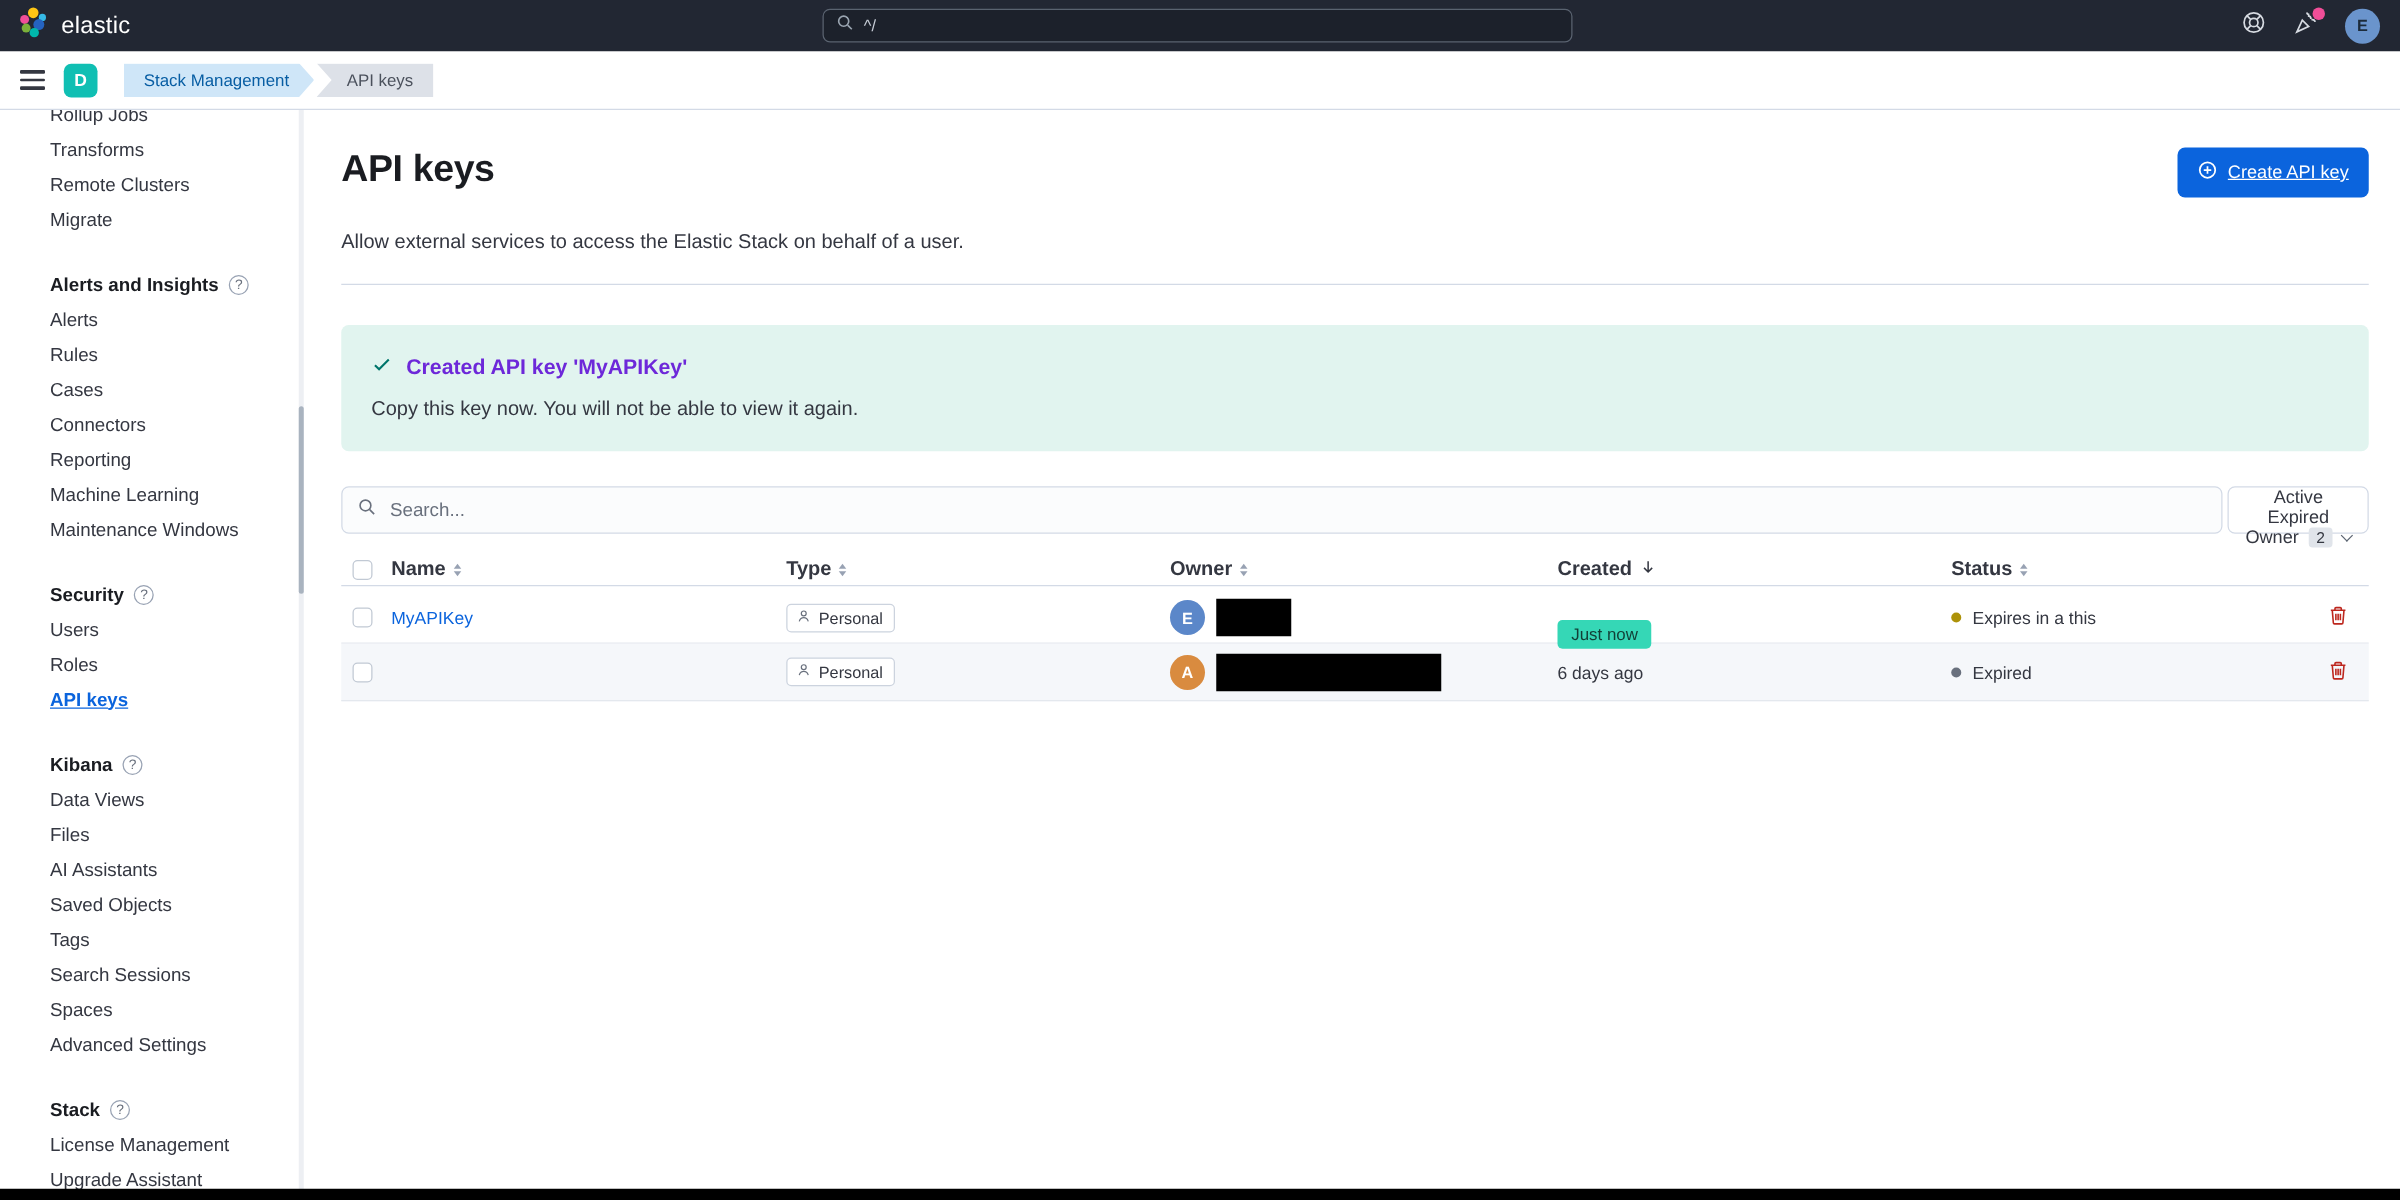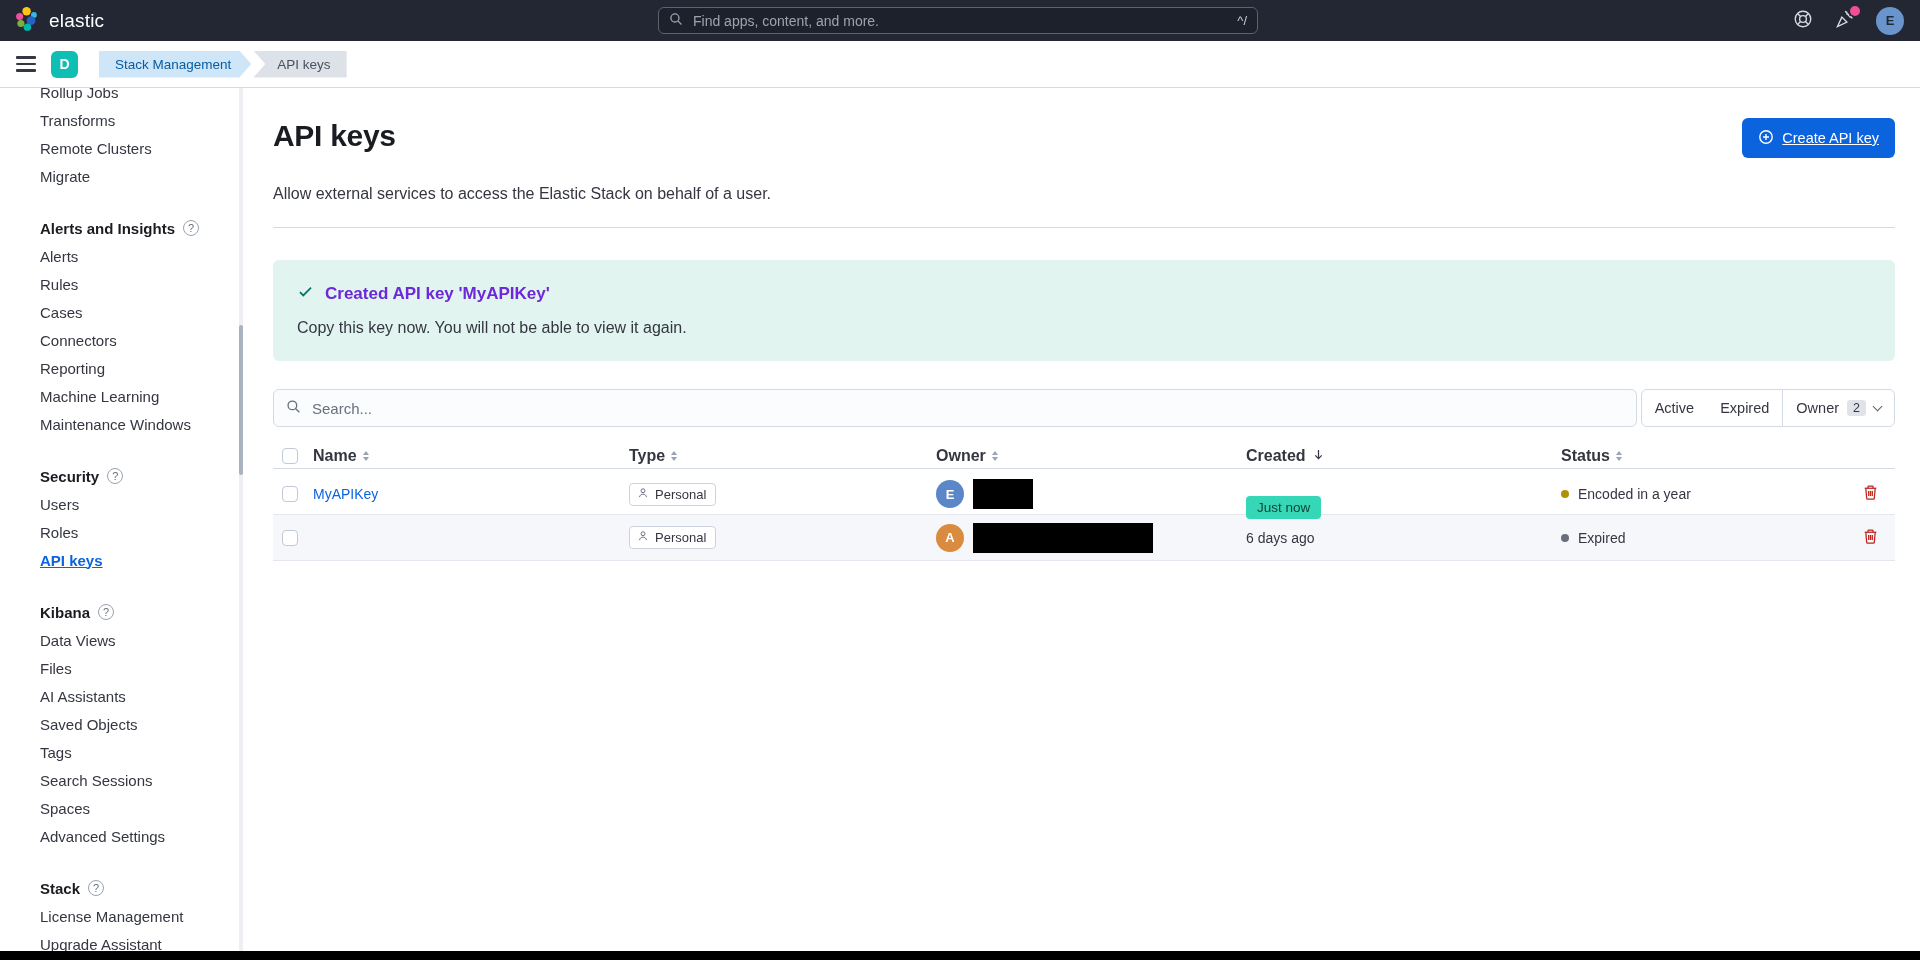--- a/index.html
+++ b/index.html
@@ -90,21 +90,21 @@
     border:3px solid #e8361f; pointer-events:none; }
 
   
   .filter-row { margin-top:28px; display:flex; gap:4px; align-items:center; }
   .search-box { flex:1; height:38px; border:1px solid #d3dae6; border-radius:6px; background:#fbfcfd;
     display:flex; align-items:center; gap:9px; padding:0 12px; }
   .search-box input { flex:1; border:none; outline:none; background:transparent; font-size:15px;
     color:#343741; font-family:"Liberation Sans",sans-serif; }
   .search-box input::placeholder { color:#69707d; }
   .filter-group { height:38px; border:1px solid #d3dae6; border-radius:6px; background:#fff;
-    display:flex; align-items:center; }
+    display:flex; align-items:center;flex-direction:column; }
   .filter-btn { padding:0 13px; height:100%; display:flex; align-items:center; gap:8px; border:none;
     background:transparent; font-size:14.5px; color:#343741; cursor:pointer; font-family:"Liberation Sans",sans-serif; }
   .vdiv { width:1px; height:100%; background:#d3dae6; }
   .count-badge { background:#e0e4ea; border-radius:3px; padding:1px 6px; font-size:12.5px; color:#343741; }
   .chev { width:7px; height:7px; border-right:1.6px solid #5a6370; border-bottom:1.6px solid #5a6370;
     transform:rotate(45deg); margin-top:-3px; flex-shrink:0; }
 
   
   .tbl { margin-top:16px; }
   .t-head, .t-row { display:grid; grid-template-columns:40px 316px 307px 310px 315px 274px 1fr; align-items:center; }
@@ -167,21 +167,20 @@
     <span class="brand-text">elastic</span>
   </div>
 
   <div class="topbar-search">
     <span>
       <svg width="14" height="14" viewBox="0 0 16 16" fill="none" stroke="#9aa5b1" stroke-width="1.5">
         <circle cx="6.8" cy="6.8" r="4.6"></circle>
           <path d="M10.4 10.4L14.2 14.2"></path>
       </svg>
     </span>
-    <input placeholder="Find apps, content, and more." style="">
     <span class="shortcut">^/</span>
   </div>
 
   <div class="topbar-right">
     <div class="tb-iconbtn">
       <span>
         <svg width="20" height="20" viewBox="0 0 16 16" fill="none" stroke="#d6dae1" stroke-width="1.1">
           <circle cx="8" cy="8" r="6.2"></circle>
             <circle cx="8" cy="8" r="2.7"></circle>
           <g transform="rotate(45 8 8)">
@@ -381,21 +380,21 @@
             <span>Personal</span>
           </span>
         </div>
         <div class="owner-cell">
           <span class="avatar av-blue">E</span>
           <span class="redaction owner-redaction-short"></span>
         </div>
         <div><span class="created-badge">Just now</span></div>
         <div class="status-cell">
           <span class="dot dot-warn"></span>
-          <span>Encoded in a year</span>
+          <span>Expires in a this</span>
         </div>
         <div class="trash-cell">
           <button class="trash-btn">
             <span>
               <svg width="17" height="17" viewBox="0 0 16 16" fill="none" stroke="#bd271e" stroke-width="1.2">
                 <path d="M2.5 4h11"></path>
                   <path d="M5.6 4V2.8c0-.5.3-.8.8-.8h3.2c.5 0 .8.3.8.8V4"></path>
                 <path d="M3.6 4l.8 9.3c0 .5.4.9.9.9h5.4c.5 0 .9-.4.9-.9L12.4 4"></path>
                 <path d="M6.3 6.6v4.8M8 6.6v4.8M9.7 6.6v4.8"></path>
               </svg>

